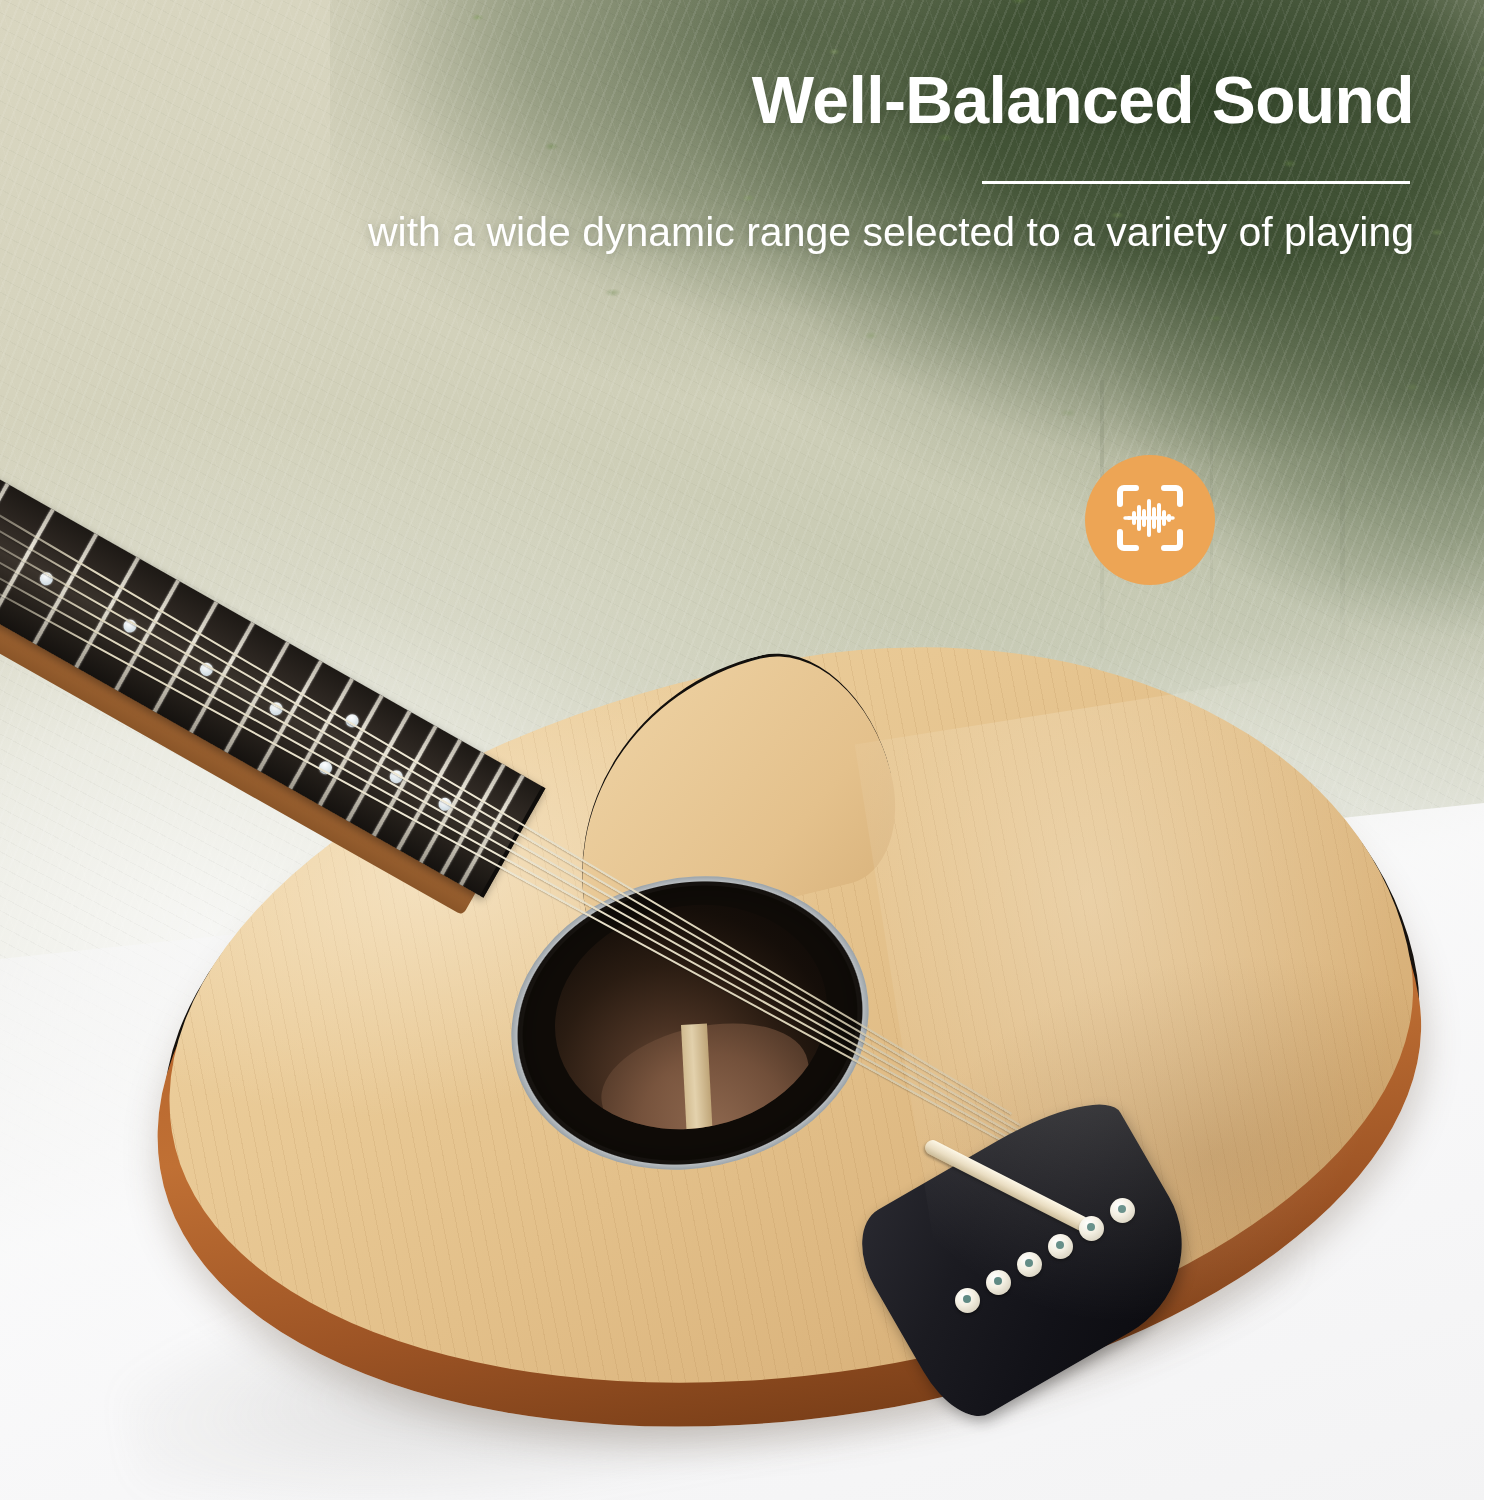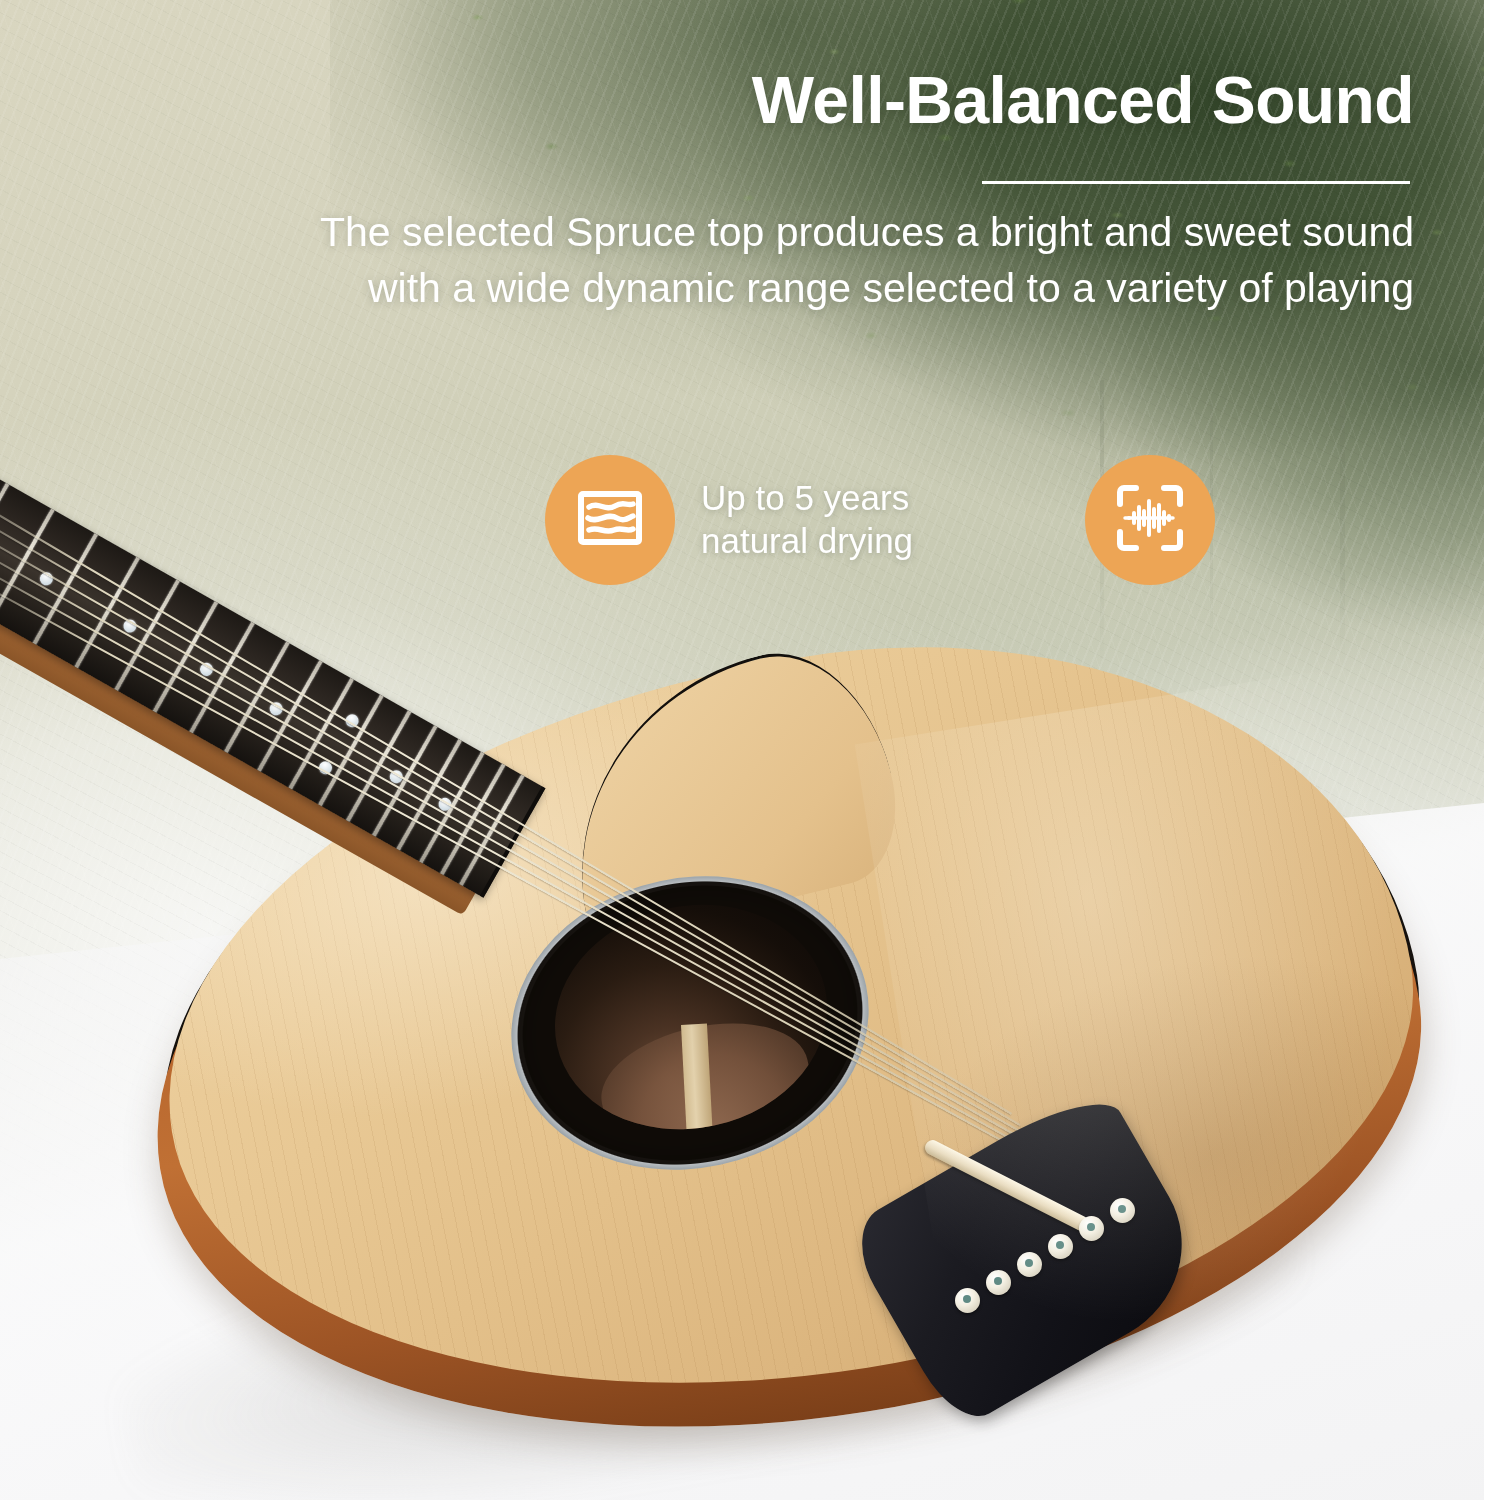--- a/index.html
+++ b/index.html
@@ -401,40 +401,25 @@
   <div class="bg-trunks"></div>
   <div class="bg-mist"></div>
   <div class="bg-grain"></div>
   <div class="bg-studio"></div>
 
   <div class="headline">Well-Balanced Sound</div>
 
   <div class="divider"></div>
 
   <div class="subhead">
-    <span class="ln">The selected Spruce top produces a bright and sweet sound</span>
     <span class="ln">with a wide dynamic range selected to a variety of playing</span>
   </div>
 
   <div class="badges">
 
-    <div class="badge badge-1">
-      <div class="badge-circle">
-        <span>
-          <svg width="66" height="56" viewBox="0 0 66 56" fill="none">
-            <rect x="4" y="4" width="58" height="48" rx="2" stroke="#ffffff" stroke-width="6"></rect>
-            <path d="M12 17 C22 11, 28 22, 38 16 C46 11, 50 16, 56 14" stroke="#ffffff" stroke-width="5.5" stroke-linecap="round" fill="none"></path>
-            <path d="M11 28 C20 34, 30 22, 40 28 C47 32, 51 28, 56 26" stroke="#ffffff" stroke-width="5.5" stroke-linecap="round" fill="none"></path>
-            <path d="M12 40 C22 36, 27 44, 37 40 C45 37, 50 42, 56 39" stroke="#ffffff" stroke-width="5.5" stroke-linecap="round" fill="none"></path>
-          </svg>
-        </span>
-      </div>
-      <div class="badge-label">Up to 5 years
-natural drying</div>
-    </div>
 
     <div class="badge badge-2">
       <div class="badge-circle">
         <span>
           <svg width="68" height="68" viewBox="0 0 68 68" fill="none">
             <path d="M4 20 V8 a4 4 0 0 1 4-4 h12" stroke="#ffffff" stroke-width="6" stroke-linecap="round"></path>
             <path d="M48 4 h12 a4 4 0 0 1 4 4 v12" stroke="#ffffff" stroke-width="6" stroke-linecap="round"></path>
             <path d="M64 48 v12 a4 4 0 0 1 -4 4 h-12" stroke="#ffffff" stroke-width="6" stroke-linecap="round"></path>
             <path d="M20 64 H8 a4 4 0 0 1 -4 -4 v-12" stroke="#ffffff" stroke-width="6" stroke-linecap="round"></path>
             <g stroke="#ffffff" stroke-width="4" stroke-linecap="round">

